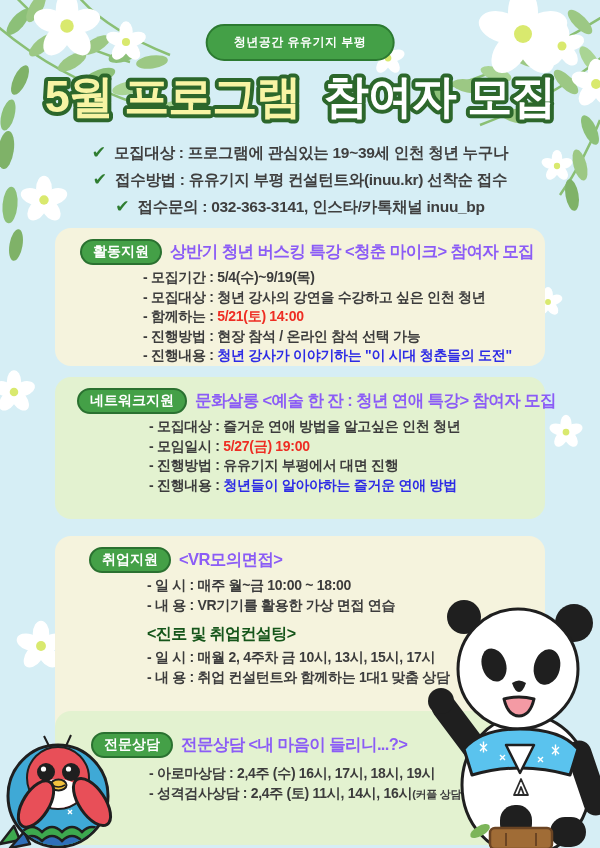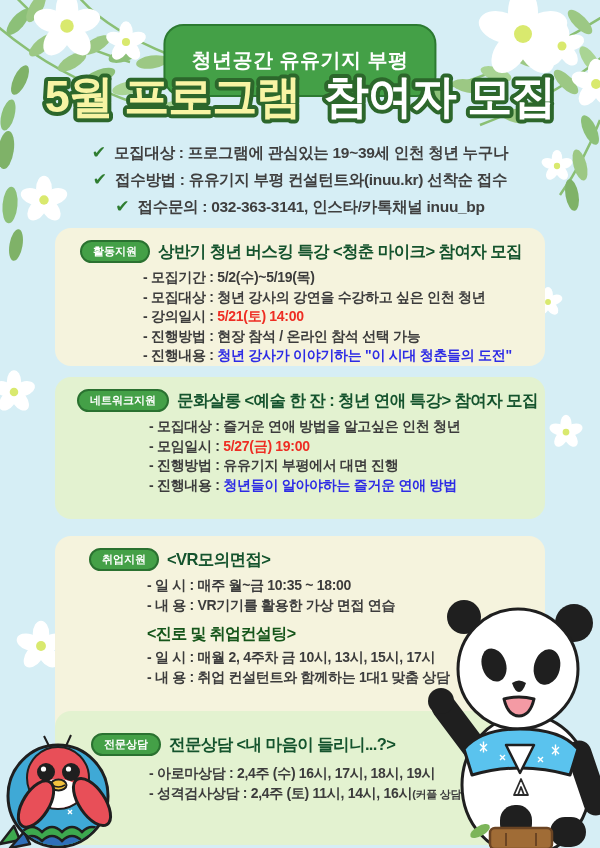--- a/index.html
+++ b/index.html
@@ -5,45 +5,45 @@
   html,body{margin:0;padding:0;}
   .poster{
     position:relative; width:600px; height:848px; overflow:hidden;
     background:#d6eef5;
     font-family:"Liberation Sans","DejaVu Sans",sans-serif;
   }
   .deco{position:absolute;left:0;top:0;width:600px;height:848px;pointer-events:none;z-index:1;}
   .top-badge{
     position:absolute; top:24px; left:50%; transform:translateX(-50%);
     background:#44a047; border:2px solid #2c7a31; color:#fff;
-    font-size:20px; font-weight:bold; padding:21px 26px; border-radius:20px;
+    font-size:12px; font-weight:bold; padding:8px 26px; border-radius:20px;
     white-space:nowrap; z-index:2; letter-spacing:0.5px;
   }
   .title-svg{position:absolute; top:58px; left:0; z-index:2;}
   .intro{
     position:absolute; top:140px; left:0; width:600px; z-index:2;
     display:flex; flex-direction:column; align-items:center; gap:1px;
   }
   .intro-row{display:flex; align-items:center; line-height:26px;}
   .check{color:#2f7d31; font-size:17px; font-weight:bold; margin-right:8px;}
   .intro-text{font-size:15.5px; font-weight:bold; color:#3f3f3f; letter-spacing:-0.3px;}
   .box{
     position:absolute; left:55px; width:490px; border-radius:16px; z-index:2;
     padding:10px 22px; box-sizing:border-box;
   }
   .box.cream{background:#f5f3dd;}
   .box.green{background:#e3f2d0;}
   .sec-head{display:flex; align-items:center; height:27px;}
   .badge{
     display:inline-flex; align-items:center; background:#44a047;
-    border:2px solid #2a7130; color:#fff; font-size:11px; font-weight:bold;
+    border:2px solid #2a7130; color:#fff; font-size:14px; font-weight:bold;
     padding:2px 11px; border-radius:999px; white-space:nowrap; flex:0 0 auto;
   }
   .sec-title{
-    font-size:16.5px; font-weight:800; color:#14532d; margin-left:8px;
+    font-size:16.5px; font-weight:800; color:#8b5cf6; margin-left:8px;
     letter-spacing:-0.6px; white-space:nowrap;
   }
   .lines{margin-left:66px; margin-top:3px;}
   .line{font-size:14px; line-height:19.5px; color:#3c3c3c; font-weight:600;
     letter-spacing:-0.3px; white-space:nowrap;}
   .line .lbl{font-weight:700;}
   .val.red{color:#ee2d23; font-weight:700;}
   .val.blue{color:#2d2be5; font-weight:700;}
   .suffix{font-size:11px; font-weight:700;}
   .subtitle{
@@ -160,23 +160,23 @@
       <span class="intro-text">접수문의 : 032-363-3141,  인스타/카톡채널 inuu_bp</span>
     </div>
   </div>
 
   <div class="box cream" style="top:228px;height:138px;">
     <div class="sec-head" style="padding-left:3px;">
       <span class="badge">활동지원</span>
       <span class="sec-title">상반기 청년 버스킹 특강 &lt;청춘 마이크&gt; 참여자 모집</span>
     </div>
     <div class="lines">
-      <div class="line"><span class="lbl">- 모집기간 : </span><span class="val">5/2(수)~5/19(목)</span></div>
+      <div class="line"><span class="lbl">- 모집기간 : </span><span class="val">5/4(수)~9/19(목)</span></div>
       <div class="line"><span class="lbl">- 모집대상 : </span><span class="val">청년 강사의 강연을 수강하고 싶은 인천 청년</span></div>
-      <div class="line"><span class="lbl">- 강의일시 : </span><span class="val red">5/21(토) 14:00</span></div>
+      <div class="line"><span class="lbl">- 함께하는 : </span><span class="val red">5/21(토) 14:00</span></div>
       <div class="line"><span class="lbl">- 진행방법 : </span><span class="val">현장 참석 / 온라인 참석 선택 가능</span></div>
       <div class="line"><span class="lbl">- 진행내용 : </span><span class="val blue">청년 강사가 이야기하는 "이 시대 청춘들의 도전"</span></div>
     </div>
   </div>
 
   <div class="box green" style="top:377px;height:142px;">
     <div class="sec-head" style="padding-left:0;">
       <span class="badge">네트워크지원</span>
       <span class="sec-title">문화살롱 &lt;예술 한 잔 : 청년 연애 특강&gt; 참여자 모집</span>
     </div>
@@ -187,21 +187,21 @@
       <div class="line"><span class="lbl">- 진행내용 : </span><span class="val blue">청년들이 알아야하는 즐거운 연애 방법</span></div>
     </div>
   </div>
 
   <div class="box cream" style="top:536px;height:205px;">
     <div class="sec-head" style="padding-left:12px;">
       <span class="badge">취업지원</span>
       <span class="sec-title">&lt;VR모의면접&gt;</span>
     </div>
     <div class="lines" style="margin-left:70px;">
-      <div class="line"><span class="lbl">- 일 시 : </span><span class="val">매주 월~금 10:35 ~ 18:00</span></div>
+      <div class="line"><span class="lbl">- 일 시 : </span><span class="val">매주 월~금 10:00 ~ 18:00</span></div>
       <div class="line"><span class="lbl">- 내 용 : </span><span class="val">VR기기를 활용한 가상 면접 연습</span></div>
     </div>
     <div class="subtitle">&lt;진로 및 취업컨설팅&gt;</div>
     <div class="lines" style="margin-left:70px;">
       <div class="line"><span class="lbl">- 일 시 : </span><span class="val">매월 2, 4주차 금 10시, 13시, 15시, 17시</span></div>
       <div class="line"><span class="lbl">- 내 용 : </span><span class="val">취업 컨설턴트와 함께하는 1대1 맞춤 상담</span></div>
     </div>
   </div>
 
   <div class="box green" style="top:711px;height:134px;">

